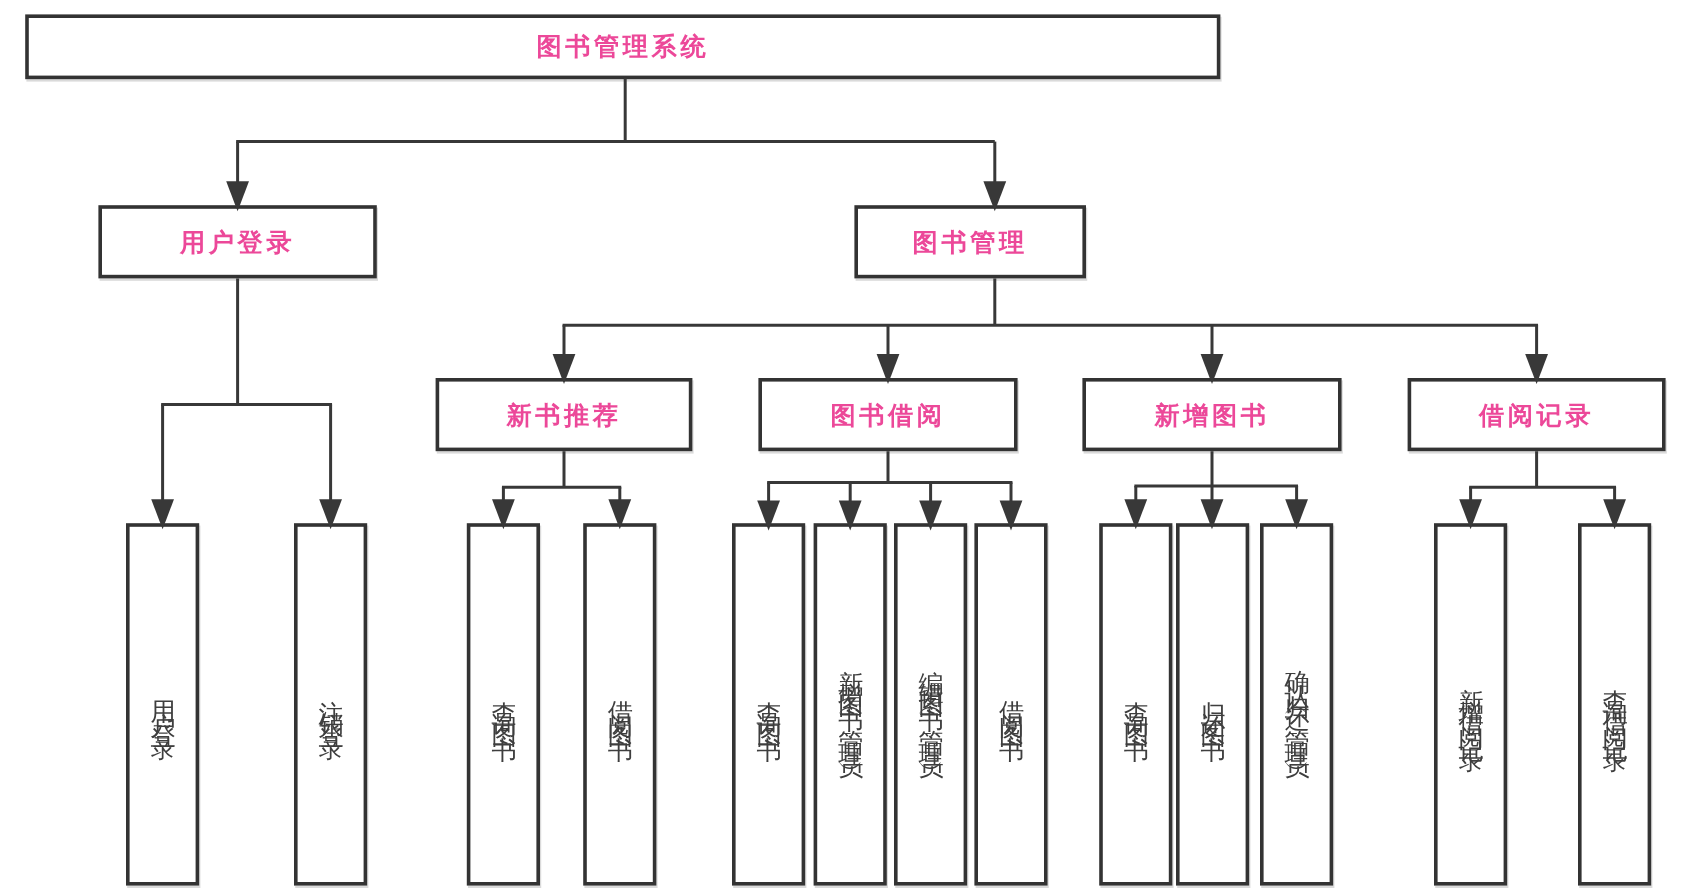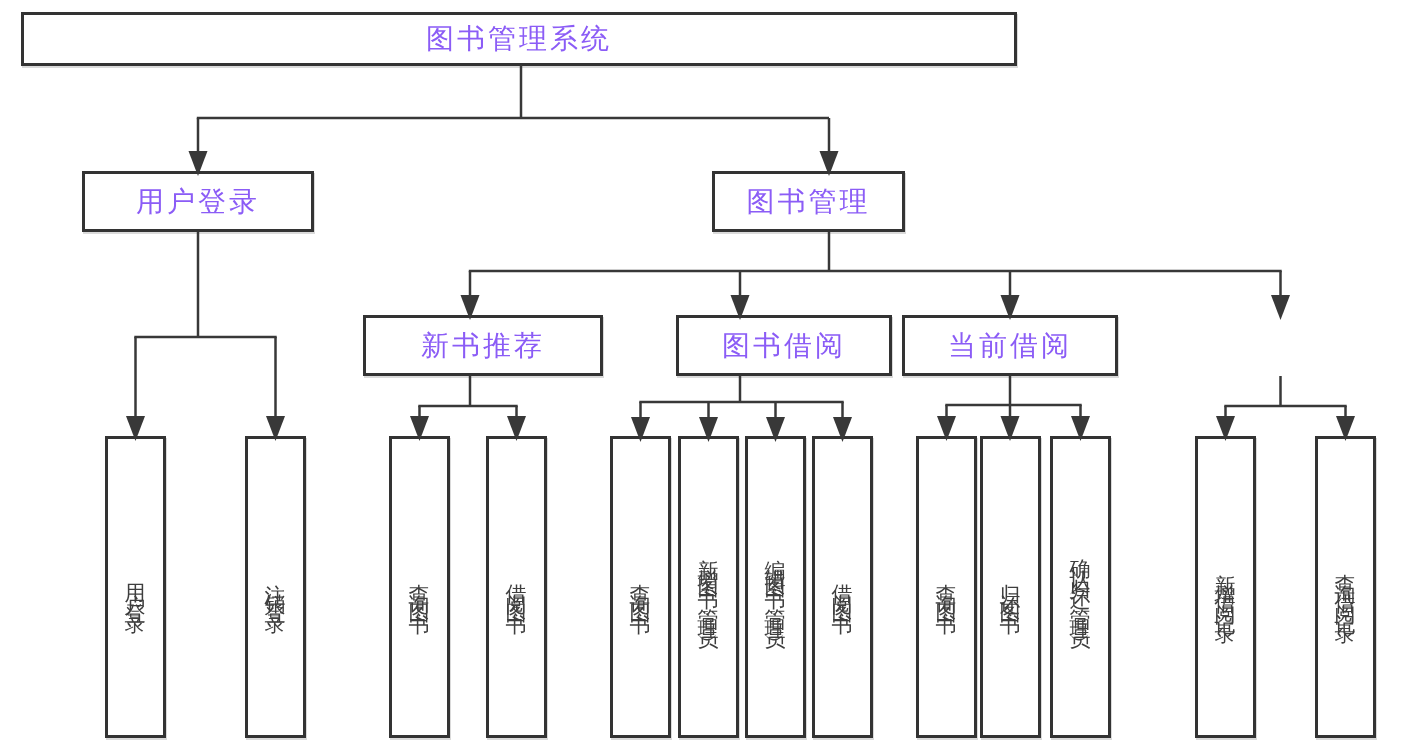--- a/index.html
+++ b/index.html
@@ -6,21 +6,21 @@
   .canvas{
     position:relative;width:1405px;height:747px;background:#ffffff;
     font-family:"Liberation Sans","DejaVu Sans",sans-serif;overflow:hidden;
   }
   .node{
     position:absolute;box-sizing:border-box;border:3px solid #333333;background:#ffffff;
     display:flex;align-items:center;justify-content:center;
     box-shadow:1px 2px 0 rgba(150,150,150,.35);
   }
   .node .lbl{
-    font-size:28px;letter-spacing:3px;color:#8b5cf6;white-space:nowrap;
+    font-size:21px;letter-spacing:3px;color:#ec4899;white-space:nowrap;font-weight:bold;
   }
   .leaf{
     position:absolute;top:436px;width:61px;height:302px;box-sizing:border-box;
     border:3px solid #333333;background:#ffffff;
     display:flex;align-items:center;justify-content:center;
     box-shadow:1px 2px 0 rgba(150,150,150,.35);
   }
   .leaf .vlbl{
     writing-mode:vertical-rl;text-orientation:mixed;
     font-size:21px;letter-spacing:10px;line-height:1;color:#3e3e3e;white-space:nowrap;
@@ -100,28 +100,31 @@
     <span class="lbl">图书管理系统</span>
   </div>
 
   <div class="node" style="left:82px;top:171px;width:232px;height:61px;">
     <span class="lbl">用户登录</span>
   </div>
   <div class="node" style="left:712px;top:171px;width:193px;height:61px;">
     <span class="lbl">图书管理</span>
   </div>
 
-  <div class="node" style="left:363px;top:315px;width:240px;height:61px;">
+  <div class="node" style="left:363px;top:315px;width:214px;height:61px;">
     <span class="lbl">新书推荐</span>
   </div>
-  <div class="node" style="left:632px;top:315px;width:216px;height:61px;margin-left:44px;">
+  <div class="node" style="left:632px;top:315px;width:216px;height:61px;">
     <span class="lbl">图书借阅</span>
   </div>
   <div class="node" style="left:902px;top:315px;width:216px;height:61px;">
-    <span class="lbl">当前借阅</span>
+    <span class="lbl">新增图书</span>
+  </div>
+  <div class="node" style="left:1173px;top:315px;width:215px;height:61px;">
+    <span class="lbl">借阅记录</span>
   </div>
 
   <div class="leaf" style="left:105px;">
     <span class="vlbl">用户登录</span>
   </div>
   <div class="leaf" style="left:245px;">
     <span class="vlbl">注销登录</span>
   </div>
 
   <div class="leaf" style="left:389px;">

